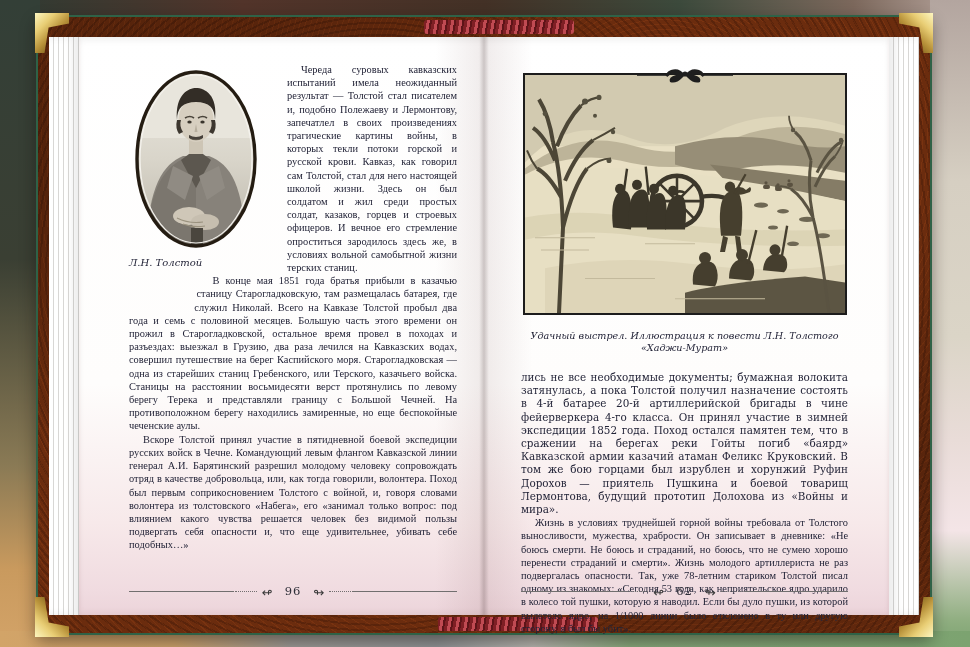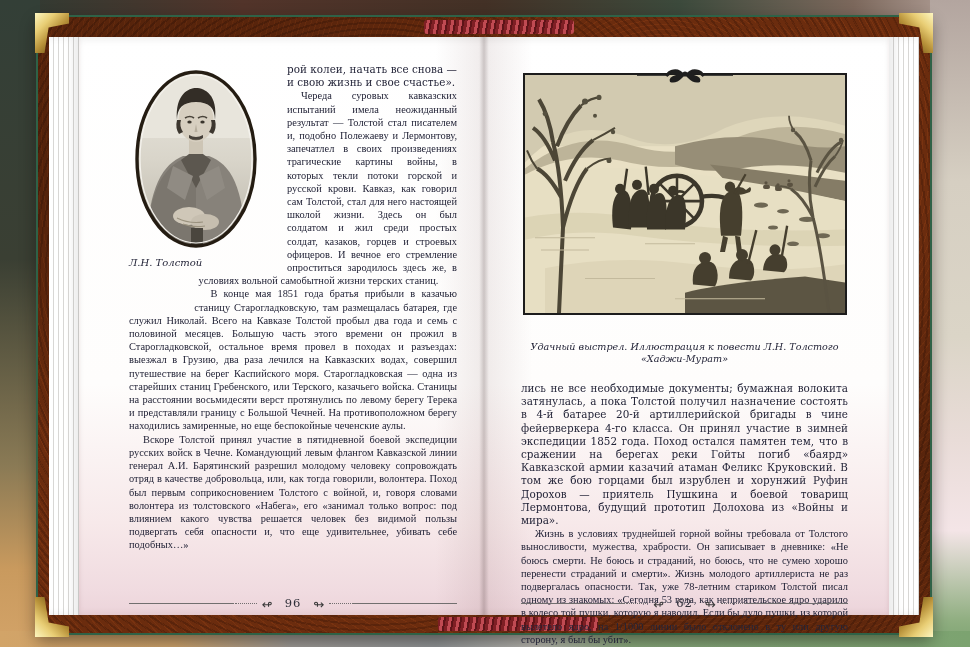--- a/index.html
+++ b/index.html
@@ -63,32 +63,32 @@
     shape-outside:polygon(0 0,158px 0,158px 204px,70px 208px,64px 246px,0 246px);}
   .oval{width:126px;height:182px;margin:5px 0 0 4px;}
   .oval svg{display:block;width:126px;height:182px;}
   .portrait-caption{width:150px;margin-top:7px;
     font-style:italic;font-size:10px;color:#232438;}
   
   .illus{width:324px;margin:14px auto 0;}
   .illus-frame{position:relative;border:2px solid #1c1c1c;height:238px;background:#e9e0c4;}
   .illus-frame svg.art{display:block;width:100%;height:100%;}
   .illus-ornament{position:absolute;left:50%;top:-9px;transform:translateX(-50%);}
-  .illus-caption{margin-top:26px;text-align:center;font-style:italic;
+  .illus-caption{margin-top:15px;text-align:center;font-style:italic;
     font-size:9.6px;color:#232438;line-height:1.25;text-align-last:center;}
   .rp-text{margin-top:17px;}
   
   .footer{position:absolute;top:547px;display:flex;align-items:center;color:#555;}
   .footer.fl{left:50px;width:328px;}
   .footer.fr{left:34px;width:327px;}
   .rule{flex:1;height:1px;background:#716f6f;}
   .dots{width:22px;height:0;border-top:1px dotted #716f6f;margin:0 1px;}
   .orn{font-family:"DejaVu Sans",sans-serif;font-size:13px;color:#3a3a3a;
     line-height:1;margin:0 4px;transform:translateY(1px);}
-  .pagenum{font-size:11.5px;color:#2e2e38;margin:12px 8px;letter-spacing:1px;}
+  .pagenum{font-size:11.5px;color:#2e2e38;margin:0 8px;letter-spacing:1px;}
 </style>
 </head>
 <body>
 
 <div class="scene">
   <div class="bg-top"></div>
   <div class="bg-left"></div>
   <div class="bg-right"></div>
   <div class="bg-bottom"></div>
 
@@ -149,21 +149,20 @@
                     <path d="M63,56 l-1.5,8 l3,0 Z" fill="#b8af9e"></path>
                     <path d="M57,70 q6,3 12,0" stroke="#6e6758" stroke-width="1.6" fill="none"></path>
                     <path d="M56,67 q7,4 14,0 l0,3 q-7,3 -14,0 Z" fill="#47413a"></path>
                   </g>
                   <ellipse cx="63" cy="91" rx="59" ry="87" fill="none" stroke="#241c12" stroke-width="3.4"></ellipse>
                   <ellipse cx="63" cy="91" rx="56" ry="84" fill="none" stroke="#f5f3ee" stroke-width="1.2"></ellipse>
                 </svg>
               </div>
               <div class="portrait-caption">Л.Н. Толстой</div>
             </div>
-            <p>рой колеи, начать все снова — и свою жизнь и свое счастье».</p>
             <p class="indent">Череда суровых кавказских испытаний имела неожиданный результат — Толстой стал писателем и, подобно Полежаеву и Лермонтову, запечатлел в своих произведениях трагические картины войны, в которых текли потоки горской и русской крови. Кавказ, как говорил сам Толстой, стал для него настоящей школой жизни. Здесь он был солдатом и жил среди простых солдат, казаков, горцев и строевых офицеров. И вечное его стремление опроститься зародилось здесь же, в условиях вольной самобытной жизни терских станиц.</p>
             <p class="indent">В конце мая 1851 года братья прибыли в казачью станицу Старогладковскую, там размещалась батарея, где служил Николай. Всего на Кавказе Толстой пробыл два года и семь с половиной месяцев. Большую часть этого времени он прожил в Старогладковской, остальное время провел в походах и разъездах: выезжал в Грузию, два раза лечился на Кавказских водах, совершил путешествие на берег Каспийского моря. Старогладковская — одна из старейших станиц Гребенского, или Терского, казачьего войска. Станицы на расстоянии восьмидесяти верст протянулись по левому берегу Терека и представляли границу с Большой Чечней. На противоположном берегу находились замиренные, но еще беспокойные чеченские аулы.</p>
             <p class="indent">Вскоре Толстой принял участие в пятидневной боевой экспедиции русских войск в Чечне. Командующий левым флангом Кавказской линии генерал А.И. Барятинский разрешил молодому человеку сопровождать отряд в качестве добровольца, или, как тогда говорили, волонтера. Поход был первым соприкосновением Толстого с войной, и, говоря словами волонтера из толстовского «Набега», его «занимал только вопрос: под влиянием какого чувства решается человек без видимой пользы подвергать себя опасности и, что еще удивительнее, убивать себе подобных…»</p>
 
           </div>
           <div class="footer fl">
             <span class="rule"></span>
             <span class="dots"></span>
             <span class="orn">↫</span>
             <span class="pagenum">96</span>

